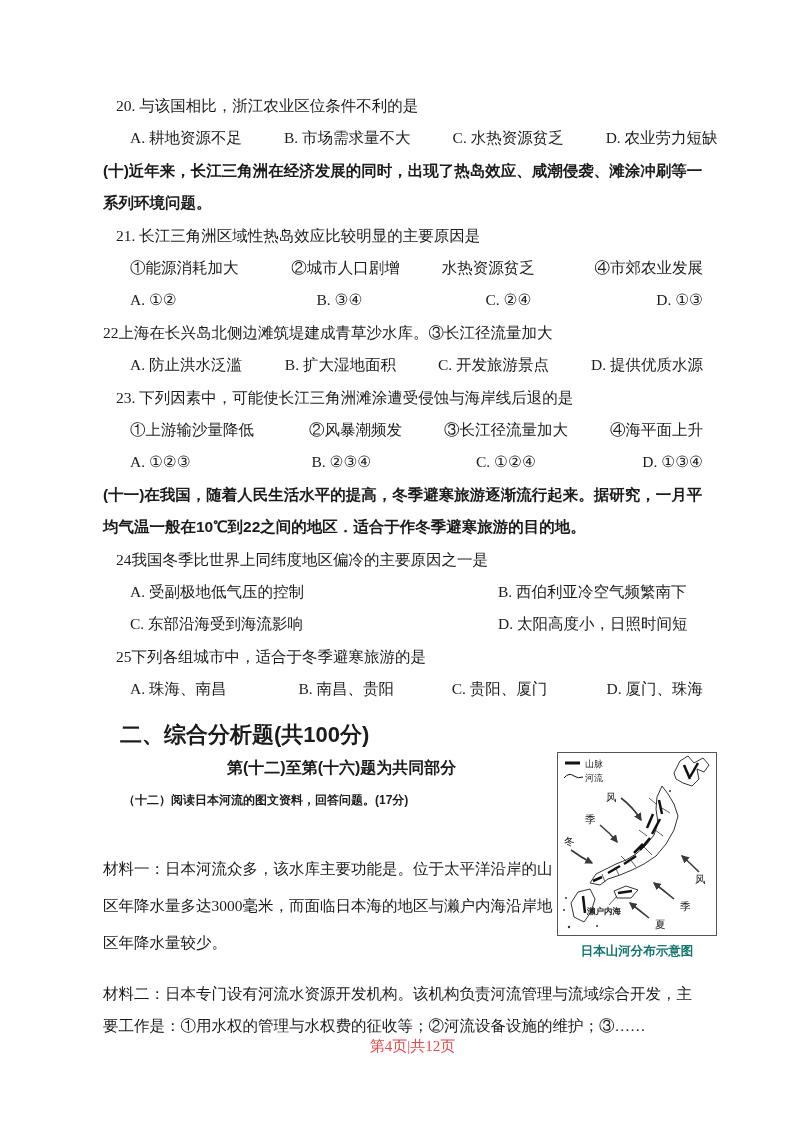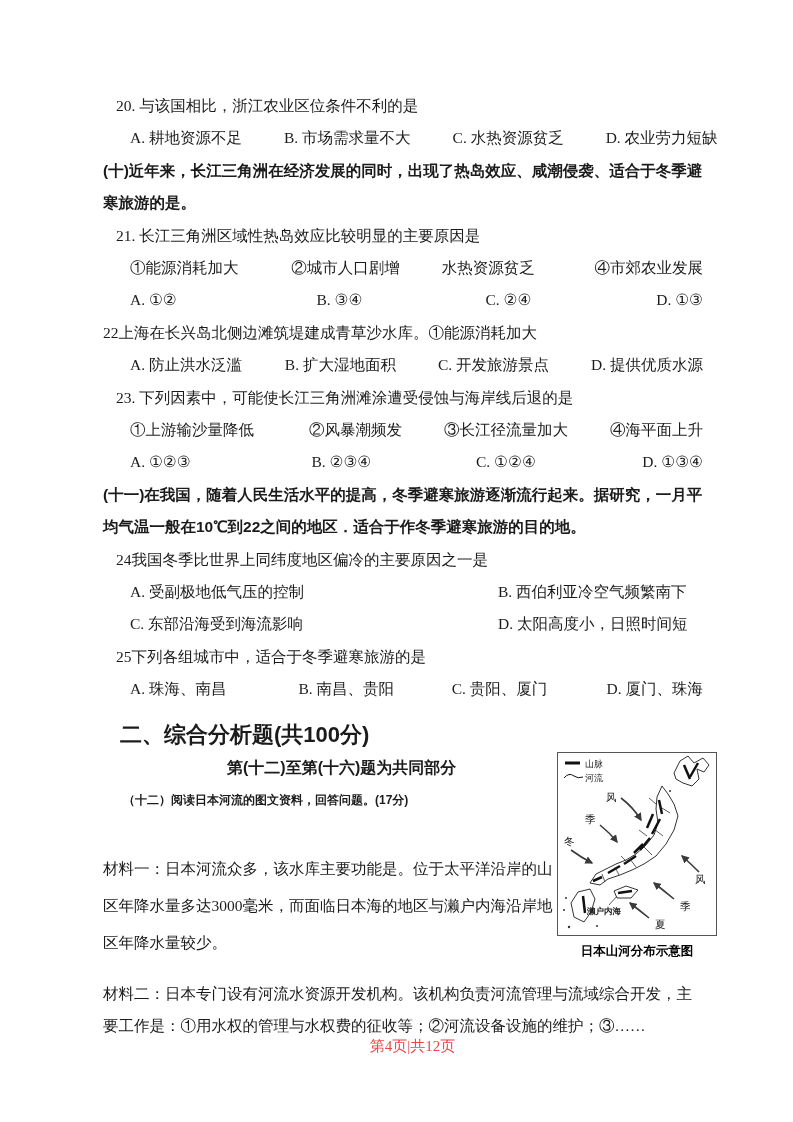--- a/index.html
+++ b/index.html
@@ -22,58 +22,58 @@
   .items4 span:nth-child(2){display:inline-block;width:144px;text-align:right;}
   .items4 span:nth-child(3){display:inline-block;width:140px;}
   .opts2{display:flex;}
   .opts2 span:nth-child(1){display:inline-block;width:326px;}
   .sec-title{margin-top:14px;padding-left:17px;font-size:22px;}
   .sec-sub{padding-left:124px;font-size:16px;}
   .sec-q12{padding-left:20px;font-size:12px;}
   .mat1{margin-top:33px;width:452px;line-height:37px;min-height:111px;}
   .mat2{margin-top:17px;line-height:32.4px;}
   .map-block{position:absolute;left:557px;top:752px;width:160px;}
-  .map-caption{text-align:center;font-weight:700;font-family:"Liberation Sans",sans-serif;font-size:12.5px;margin-top:3px;color:#000000;}
+  .map-caption{text-align:center;font-weight:700;font-family:"Liberation Sans",sans-serif;font-size:12.5px;margin-top:3px;color:#0f766e;}
   .footer{position:absolute;left:0;top:1037px;width:793px;text-align:center;font-size:15px;color:#ef4444;margin-left:16px;}
   svg text{font-family:"Liberation Sans",sans-serif;fill:#222;}
   .t9{font-size:9px;}
   .t10{font-size:10.5px;}
   .t8{font-size:8.5px;}
 </style>
 </head>
 <body>
 
 <div class="page">
   <div class="content">
 
     <div class="ln indent1">20. 与该国相比，浙江农业区位条件不利的是</div>
     <div class="ln indent2 opts4">
       <span>A. 耕地资源不足</span>
       <span>B. 市场需求量不大</span>
       <span>C. 水热资源贫乏</span>
       <span>D. 农业劳力短缺</span>
     </div>
 
-    <div class="para bold">(十)近年来，长江三角洲在经济发展的同时，出现了热岛效应、咸潮侵袭、适合于冬季避寒旅游的是。</div>
+    <div class="para bold">(十)近年来，长江三角洲在经济发展的同时，出现了热岛效应、咸潮侵袭、滩涂冲刷等一系列环境问题。</div>
 
     <div class="ln indent1">21. 长江三角洲区域性热岛效应比较明显的主要原因是</div>
     <div class="ln indent2 items4">
       <span>①能源消耗加大</span>
       <span>②城市人口剧增</span>
       <span>水热资源贫乏</span>
       <span>④市郊农业发展</span>
     </div>
     <div class="ln indent2 opts4">
       <span>A. ①②</span>
       <span>B. ③④</span>
       <span>C. ②④</span>
       <span>D. ①③</span>
     </div>
 
-    <div class="ln">22上海在长兴岛北侧边滩筑堤建成青草沙水库。①能源消耗加大</div>
+    <div class="ln">22上海在长兴岛北侧边滩筑堤建成青草沙水库。③长江径流量加大</div>
     <div class="ln indent2 opts4">
       <span>A. 防止洪水泛滥</span>
       <span>B. 扩大湿地面积</span>
       <span>C. 开发旅游景点</span>
       <span>D. 提供优质水源</span>
     </div>
 
     <div class="ln indent1">23. 下列因素中，可能使长江三角洲滩涂遭受侵蚀与海岸线后退的是</div>
     <div class="ln indent2 items4">
       <span>①上游输沙量降低</span>

